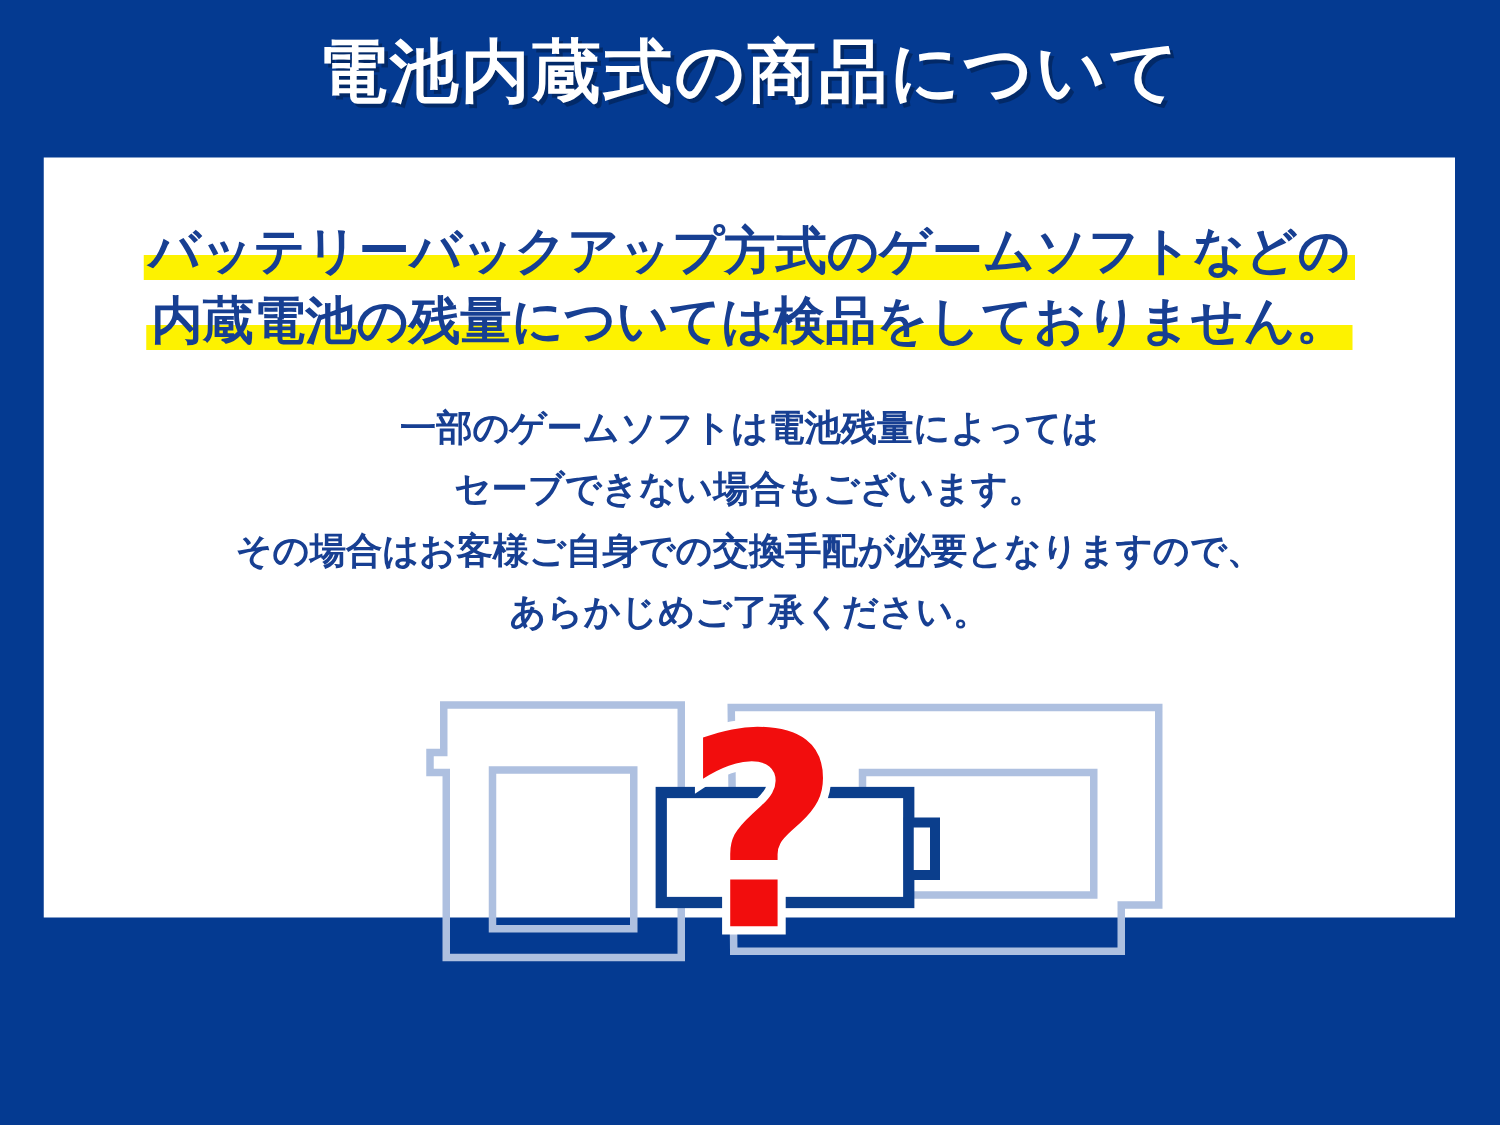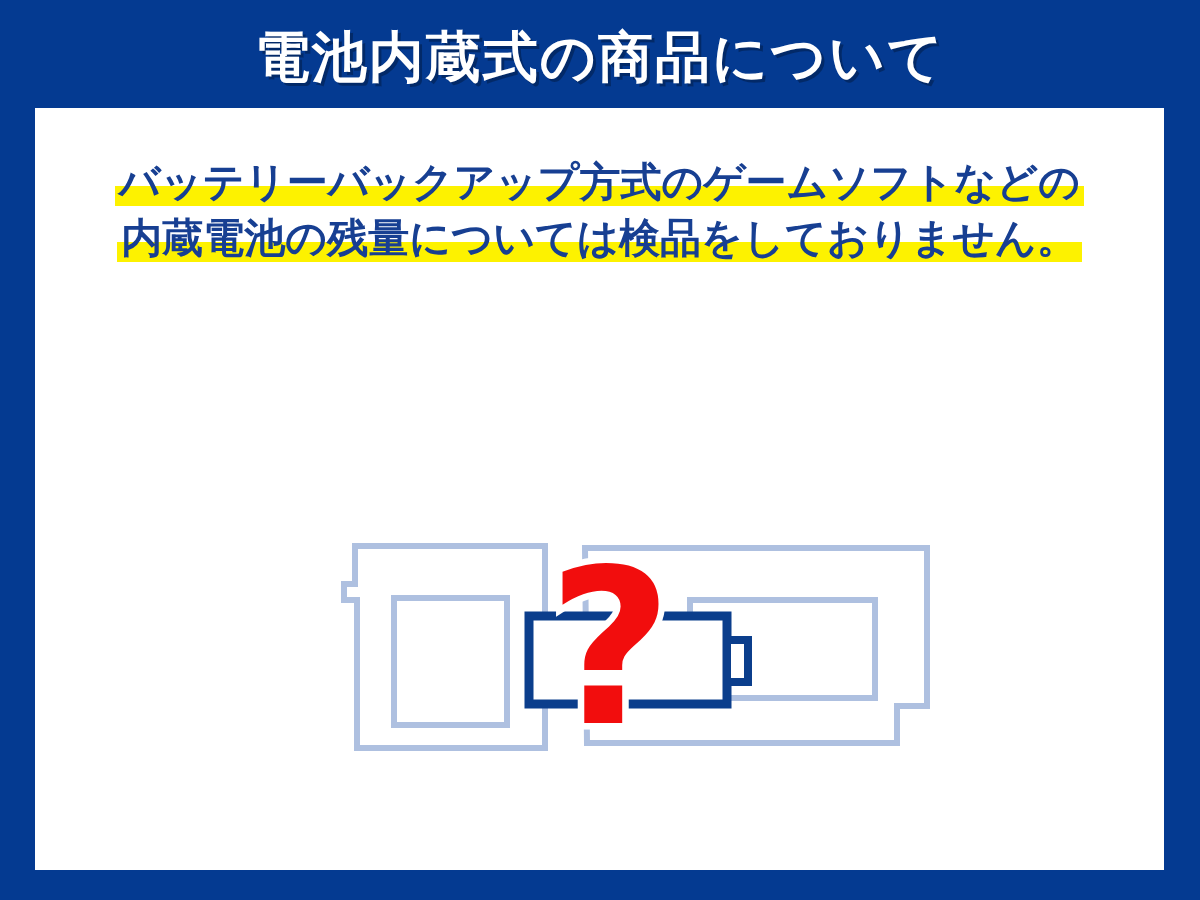--- a/index.html
+++ b/index.html
@@ -43,23 +43,23 @@
     padding: 0 0 4px 0;
     text-shadow: 3px 3px 0 rgba(0,0,0,0.28);
     white-space: nowrap;
     font-family: "DejaVu Sans", "Liberation Sans", sans-serif;
   }
 
   
   #card {
     position: absolute;
     left: 35px;
-    top: 108px;
+    top: 126px;
     width: 1129px;
-    height: 762px;
+    height: 608px;
     background: #FFFFFF;
   }
 
   
   #headline {
     position: absolute;
     left: 0;
     top: 46px;
     width: 1129px;
     text-align: center;
@@ -134,20 +134,26 @@
     <h1 id="poster-title">電池内蔵式の商品について</h1>
   </div>
 
   <div id="card">
 
     <div id="headline">
       <div class="headline-line"><span>バッテリーバックアップ方式のゲームソフトなどの</span></div>
       <div class="headline-line"><span>内蔵電池の残量については検品をしておりません。</span></div>
     </div>
 
+    <div id="body-copy">
+      <div class="body-line">一部のゲームソフトは電池残量によっては</div>
+      <div class="body-line">セーブできない場合もございます。</div>
+      <div class="body-line">その場合はお客様ご自身での交換手配が必要となりますので、</div>
+      <div class="body-line">あらかじめご了承ください。</div>
+    </div>
 
     <div id="illustration">
       <svg viewBox="0 0 660 250" xmlns="http://www.w3.org/2000/svg">
 
         <path d="M 55 8 L 245 8 L 245 210 L 57 210 L 57 62 L 44 62 L 44 46 L 55 46 Z" fill="none" stroke="#AEC0E0" stroke-width="6" stroke-linejoin="miter"></path>
 
         <rect x="94" y="60" width="113" height="127" fill="none" stroke="#AEC0E0" stroke-width="6"></rect>
 
         <path d="M 285 10 L 627 10 L 627 168 L 597 168 L 597 205 L 287 205 Z" fill="none" stroke="#AEC0E0" stroke-width="6" stroke-linejoin="miter"></path>
 

